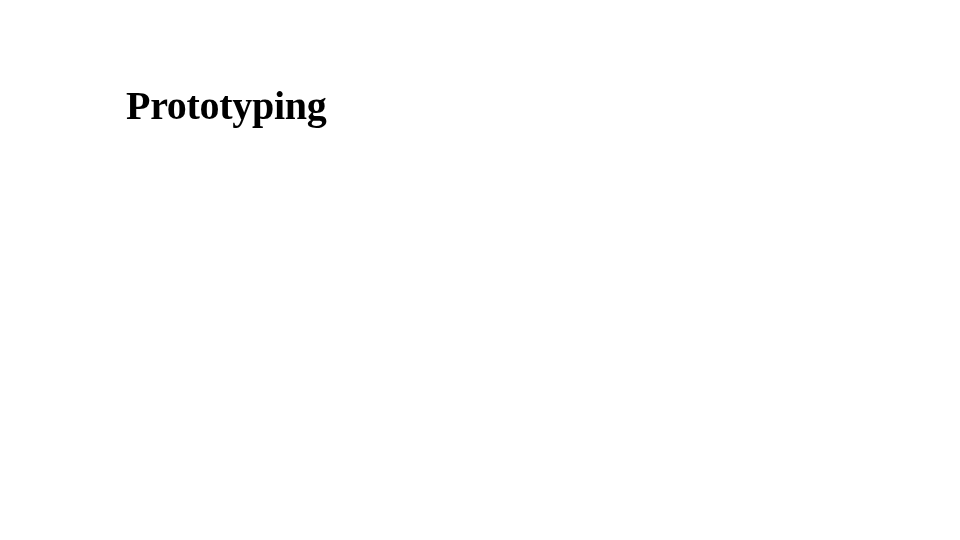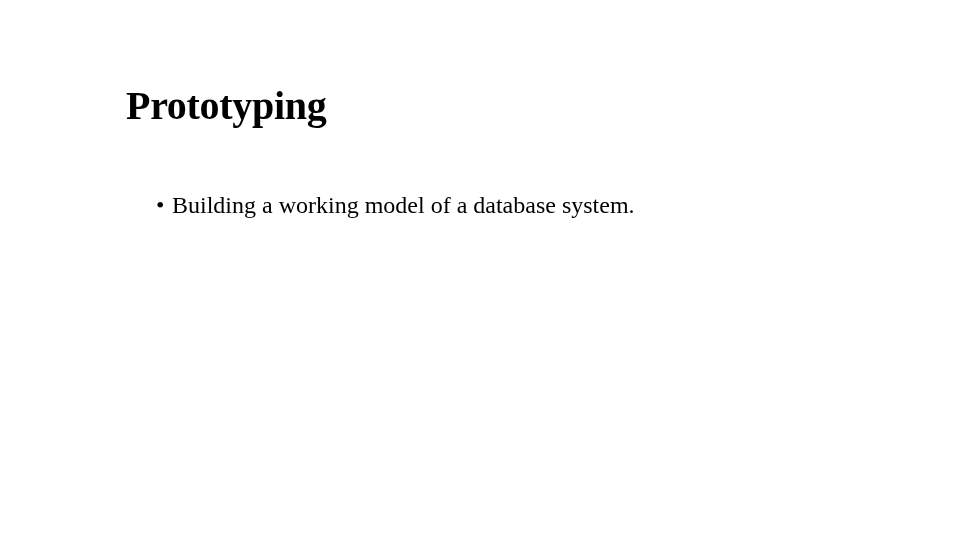--- a/index.html
+++ b/index.html
@@ -44,16 +44,13 @@
       position: absolute;
       left: 0;
       top: 0;
     }
   </style>
 </head>
 <body>
 
 <div class="slide">
   <h1 class="title">Prototyping</h1>
-  <ul class="bullet-list">
-    <li class="bullet-item">Building a working model of a database system.</li>
-  </ul>
 </div>
 
 </body></html>

